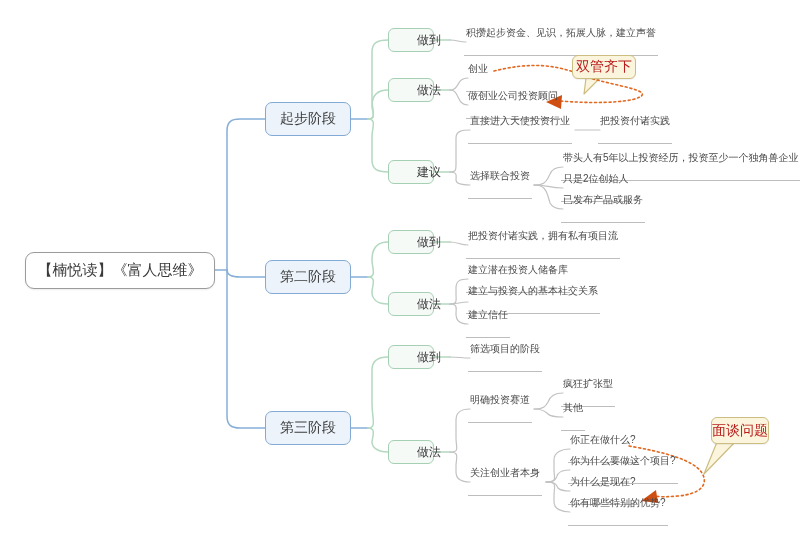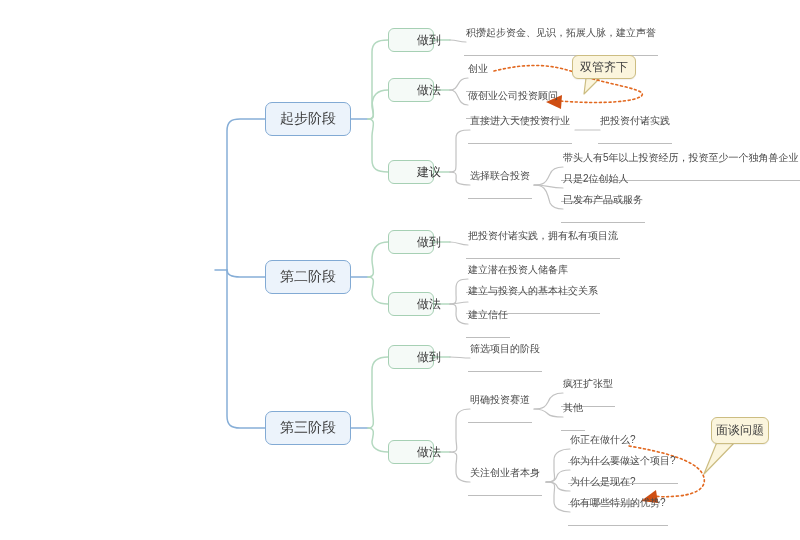--- a/index.html
+++ b/index.html
@@ -9,21 +9,21 @@
   .topic{position:absolute;box-sizing:border-box;display:flex;align-items:center;justify-content:center;
     white-space:nowrap;color:#3a3a3a;background:#fff;}
   .root{left:25px;top:252px;width:190px;height:37px;border:1.5px solid #9b9b9b;border-radius:9px;
     font-size:15px;box-shadow:0 1px 2px rgba(0,0,0,.08);}
   .main{width:86px;height:34px;border:1.3px solid #82aad4;background:#ecf3fb;border-radius:7px;font-size:14px;}
   .sub{width:46px;height:24px;border:1.2px solid #a6d0b4;background:#f5faf7;border-radius:6px;font-size:12px;padding-left:36px;}
   .leaf{position:absolute;font-size:10px;line-height:13px;color:#4a4a4a;white-space:nowrap;
     padding:0 2px 16px 2px;border-bottom:1px solid #bdbdbd;background:transparent;}
   .callout{position:absolute;box-sizing:border-box;display:flex;align-items:center;justify-content:center;
     white-space:nowrap;background:#fbf5dd;border:1.2px solid #ccbd82;border-radius:6px;
-    font-size:12px;color:#404040;box-shadow:0 1px 1px rgba(0,0,0,.06);}
+    font-size:14px;color:#b91c1c;box-shadow:0 1px 1px rgba(0,0,0,.06);}
 </style>
 </head>
 <body>
 
 <div id="canvas">
 
   <svg id="wires" viewBox="0 0 800 540">
 
     <g stroke="#86aed7" stroke-width="1.5" fill="none" stroke-linecap="round">
       <path d="M 215 270 L 227 270"></path>
@@ -85,20 +85,21 @@
     <g stroke="#e2681f" stroke-width="1.6" fill="none" stroke-dasharray="2 2.8" stroke-linecap="round">
       <path d="M 494 71 C 530 62 558 64 586 77 C 616 86 652 90 640 97 C 626 104 584 103 560 101"></path>
       <path d="M 629 446 C 664 452 694 460 702 473 C 709 485 700 494 678 496 C 668 497 660 497 654 496"></path>
     </g>
     <g fill="#cf4e12" stroke="none">
       <polygon points="546,102 562,95 561,109"></polygon>
       <polygon points="641,501 656,490 658,503"></polygon>
     </g>
   </svg>
 
+  <div class="topic root">【楠悦读】《富人思维》</div>
 
   <div class="topic main" style="left:265px;top:102px">起步阶段</div>
   <div class="topic main" style="left:265px;top:260px">第二阶段</div>
   <div class="topic main" style="left:265px;top:411px">第三阶段</div>
 
   <div class="topic sub" style="left:388px;top:28px">做到</div>
   <div class="topic sub" style="left:388px;top:78px">做法</div>
   <div class="topic sub" style="left:388px;top:160px">建议</div>
   <div class="topic sub" style="left:388px;top:230px">做到</div>
   <div class="topic sub" style="left:388px;top:292px">做法</div>

